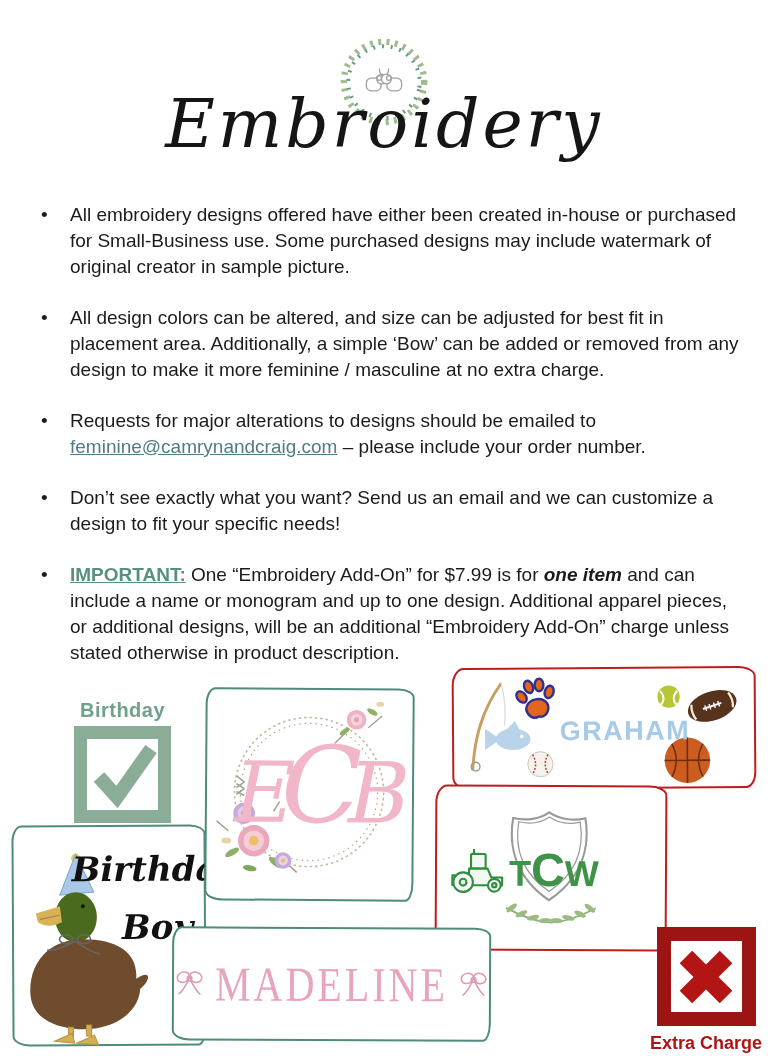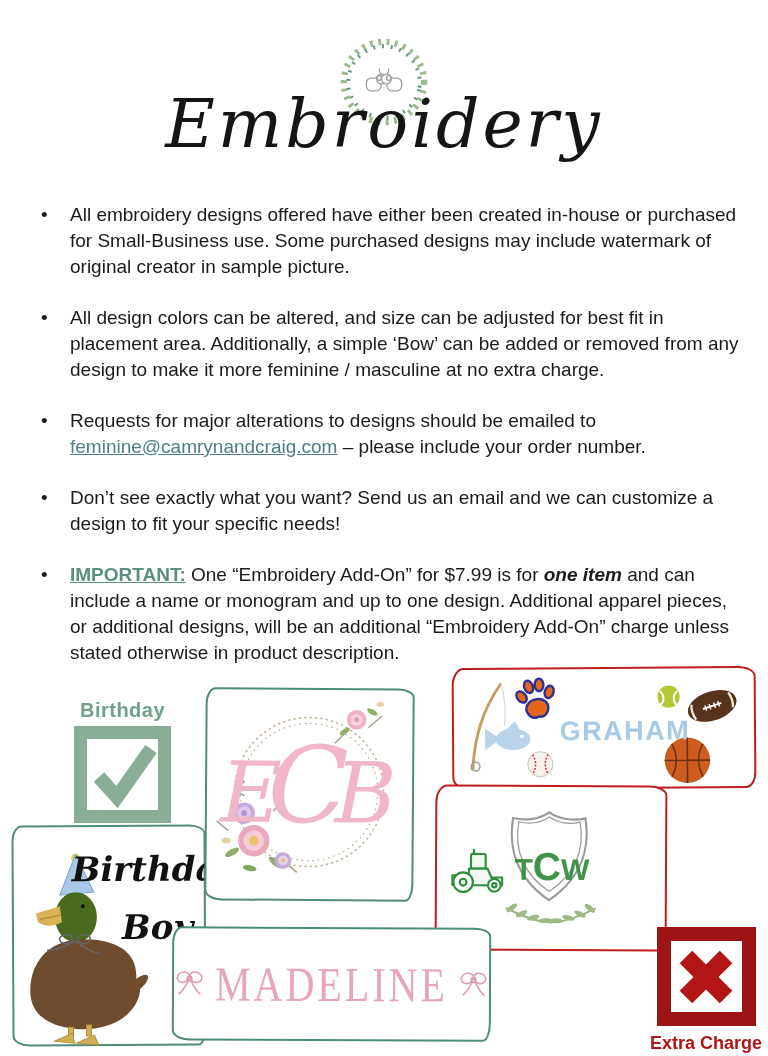--- a/index.html
+++ b/index.html
@@ -40,28 +40,28 @@
   .included-label{font-weight:bold;font-size:20px;letter-spacing:.5px;color:#6fa18b;}
   .checkbox{margin:4px auto 0;width:71px;height:71px;border:13px solid #8bac97;background:#fff;}
 
   
   .extra{position:absolute;left:644px;top:272px;width:124px;text-align:center;z-index:2;}
   .extra-box{margin:0 auto;width:71px;height:71px;border:14px solid #9d1414;background:#fff;
              display:flex;align-items:center;justify-content:center;}
   .extra-label{margin-top:7px;font-weight:bold;font-size:18px;color:#ae1414;}
 
   
-  .ecb-text{position:absolute;left:0;right:0;top:46px;text-align:center;line-height:.95;
+  .ecb-text{position:absolute;left:0;right:0;top:46px;text-align:right;line-height:.95;
             font-family:"DejaVu Serif",serif;font-style:italic;font-size:84px;
             color:#f1b6c8;letter-spacing:-14px;padding-right:16px;}
   .ecb-text span:nth-child(2){font-size:1.26em;}
   .graham-text{position:absolute;left:90px;top:47px;width:162px;text-align:center;
                font-size:27px;font-weight:bold;color:#a7cbe7;letter-spacing:1.5px;}
   .tcw-text{position:absolute;left:72px;top:62px;width:86px;text-align:center;line-height:.9;
-            font-size:30px;font-weight:bold;color:#3e9349;}
+            font-size:36px;font-weight:bold;color:#3e9349;}
   .tcw-text span:nth-child(2){font-size:1.3em;}
   .b-line{position:absolute;font-family:"DejaVu Serif",serif;font-style:italic;
           font-weight:bold;font-size:34px;color:#111;}
   .b1{left:58px;top:22px;}
   .b2{left:88px;top:80px;margin-left:20px;}
   .madeline-row{position:absolute;inset:0;display:flex;align-items:center;justify-content:center;gap:10px;}
   .madeline-text{font-family:"Liberation Serif",serif;font-size:40px;font-weight:500;
                  color:#e7a4bf;letter-spacing:3px;transform:scaleY(1.22);}
 </style>
 </head>

